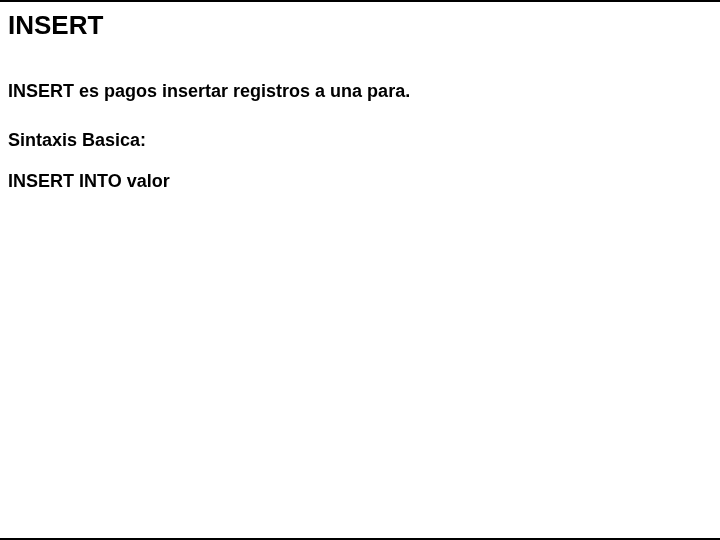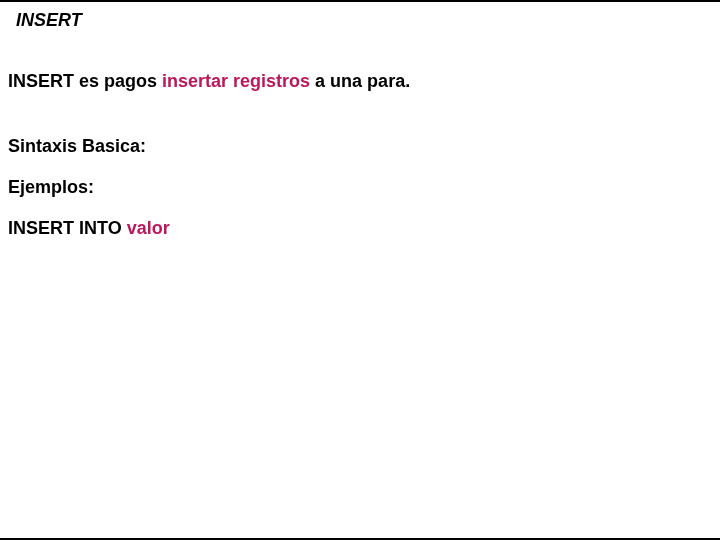--- a/index.html
+++ b/index.html
@@ -15,52 +15,50 @@
   .slide {
     width: 720px;
     height: 540px;
     position: relative;
     box-sizing: border-box;
     padding: 6px 8px;
     border-top: 2px solid #000;
     border-bottom: 2px solid #000;
   }
   .title {
-    font-size: 18px;
+    font-size: 26px;
     font-weight: bold;
-    margin: 2px 0 40px 8px;
-    font-style: italic;
+    margin: 2px 0 40px 0;
   }
   .line {
     margin: 10px 0;
     font-weight: bold;
   }
-  .red { color: #be185d; font-weight: bold; }
+  .red { color: #000000; font-weight: bold; }
   .syntax-block {
     margin: 18px 0 18px 0;
     line-height: 1.4;
   }
   .row {
     white-space: pre;
     font-weight: bold;
   }
 </style>
 </head>
 <body>
 
 <div class="slide">
 
   <div class="title">INSERT</div>
 
   <div class="line">
     <span>INSERT es pagos </span><span class="red">insertar registros</span><span> a una para.</span>
   </div>
 
-  <div class="line" style="margin-top:44px;">Sintaxis Basica:</div>
+  <div class="line" style="margin-top:28px;">Sintaxis Basica:</div>
 
 
-  <div class="line" style="margin-top:20px;">Ejemplos:</div>
 
   <div class="syntax-block">
     <div class="row"><span>INSERT INTO </span><span class="red">valor</span></div>
   </div>
 
 </div>
 
 </body></html>

